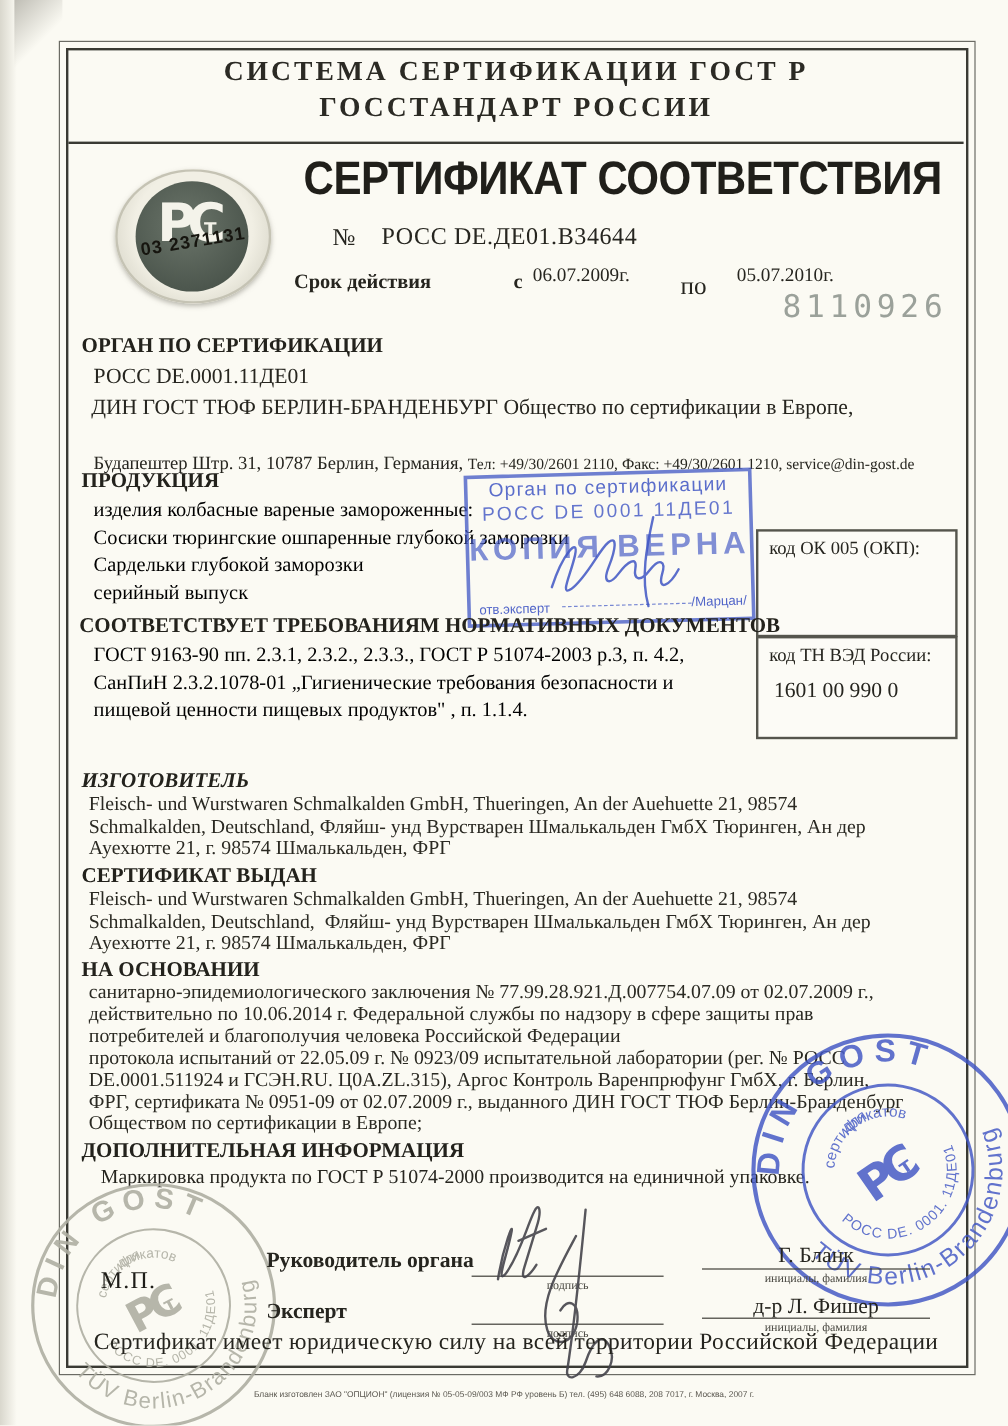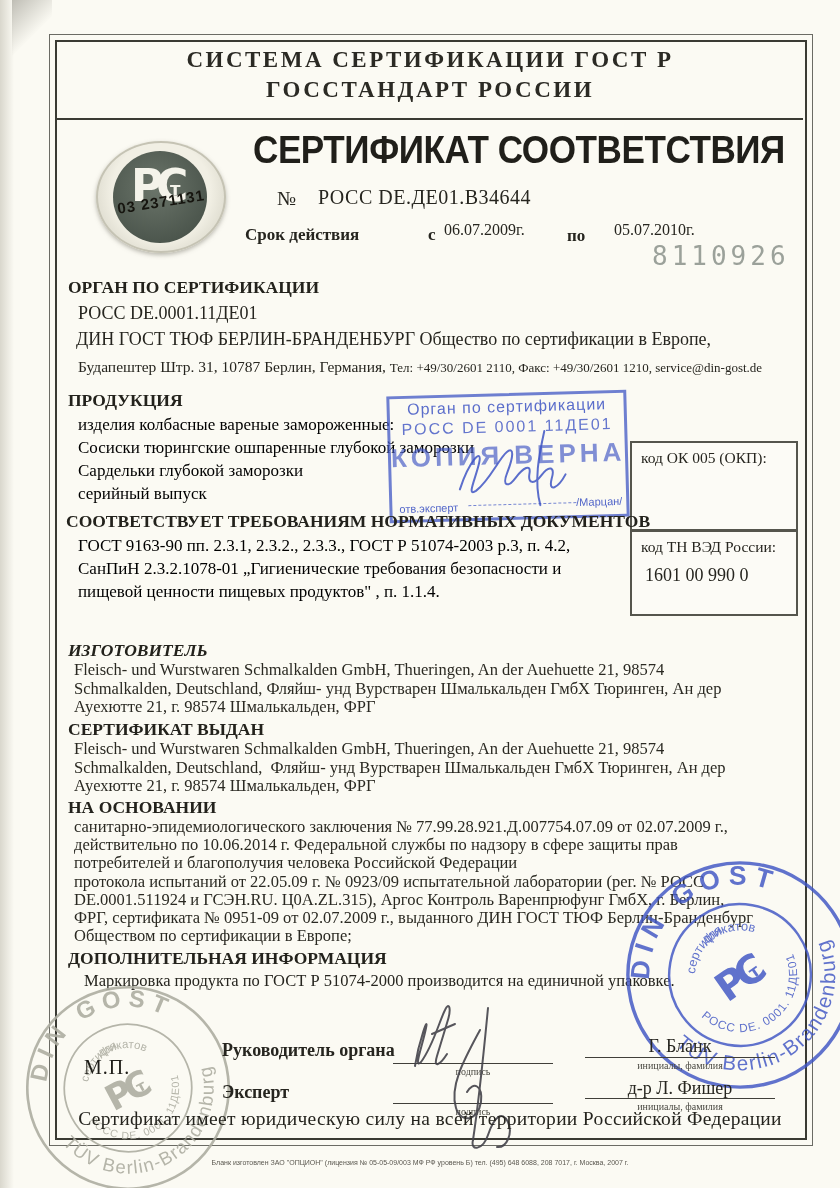--- a/index.html
+++ b/index.html
@@ -21,21 +21,21 @@
   .hdr{left:57px;width:746px;text-align:center;font-weight:bold;font-size:23px;
     letter-spacing:2.5px;color:#2b2a24;}
   .doc-title{left:225px;top:128px;width:560px;text-align:center;
     font-family:"Liberation Sans",sans-serif;font-weight:bold;font-size:39px;
     color:#201f1a;transform:scaleX(.9);transform-origin:center;letter-spacing:-.5px;white-space:nowrap;}
   .num-label{left:277px;top:187px;font-size:20px;}
   .num-value{left:318px;top:186px;font-size:20px;letter-spacing:.5px;}
   .validity-label{left:245px;top:225px;font-size:17px;font-weight:bold;}
   .validity-c{left:428px;top:225px;font-size:17px;font-weight:bold;}
   .validity-from{left:444px;top:221px;font-size:16px;}
-  .validity-po{left:567px;top:226px;font-size:17px;font-weight:bold;}
+  .validity-po{left:567px;top:226px;font-size:21px;font-weight:normal;}
   .validity-to{left:592px;top:221px;font-size:16px;margin-left:22px;}
   .serial{left:652px;top:241px;font-family:"DejaVu Sans Mono",monospace;
     font-size:26px;color:#9ba19a;letter-spacing:4px;}
   .sec-h{font-weight:bold;font-size:17.5px;color:#23221c;white-space:nowrap;}
   .body-lines{font-size:17px;line-height:23px;white-space:pre;color:#000000;}
   .tight-lines{font-size:16.5px;line-height:18.6px;white-space:pre;color:#2a2922;}
   .addr-line{white-space:nowrap;font-size:15.5px;}
   .addr-small{font-size:13px;}
   .code-box{border:2px solid #55554d;background:rgba(255,255,255,.25);}
   .code-box .lbl{font-size:15.5px;padding:6px 0 0 9px;white-space:nowrap;}
@@ -102,21 +102,21 @@
 <div class="abs validity-label">Срок действия</div>
 <div class="abs validity-c">с</div>
 <div class="abs validity-from">06.07.2009г.</div>
 <div class="abs validity-po">по</div>
 <div class="abs validity-to">05.07.2010г.</div>
 <div class="abs serial">8110926</div>
 
 <div class="abs sec-h" style="left:68px;top:277px;">ОРГАН ПО СЕРТИФИКАЦИИ</div>
 <div class="abs" style="left:78px;top:303px;font-size:18px;">РОСС DE.0001.11ДЕ01</div>
 <div class="abs" style="left:76px;top:329px;font-size:18px;white-space:nowrap;">ДИН ГОСТ ТЮФ БЕРЛИН-БРАНДЕНБУРГ Общество по сертификации в Европе,</div>
-<div class="abs addr-line" style="left:78px;top:358px;">
+<div class="abs addr-line" style="left:78px;top:378px;">
   <span>Будапештер Штр. 31, 10787 Берлин, Германия,</span>
   <span class="addr-small">Тел: +49/30/2601 2110, Факс: +49/30/2601 1210, service@din-gost.de</span>
 </div>
 
 <div class="abs sec-h" style="left:68px;top:390px;">ПРОДУКЦИЯ</div>
 <div class="abs body-lines" style="left:78px;top:413px;"><span>изделия колбасные вареные замороженные:</span>
 <span>Сосиски тюрингские ошпаренные глубокой заморозки</span>
 <span>Сардельки глубокой заморозки</span>
 <span>серийный выпуск</span></div>
 

